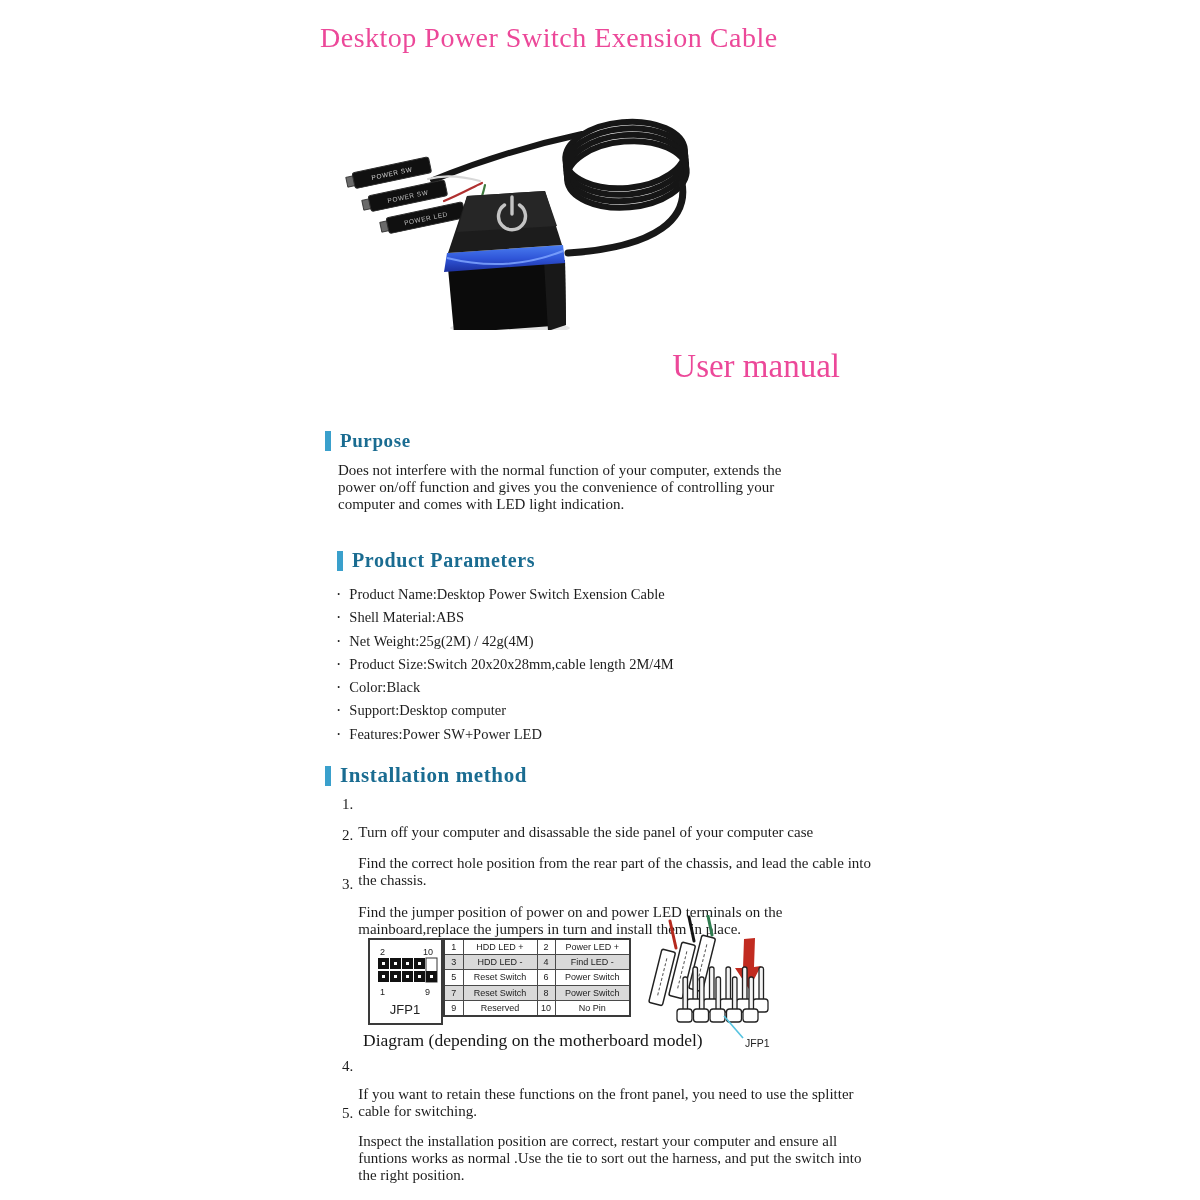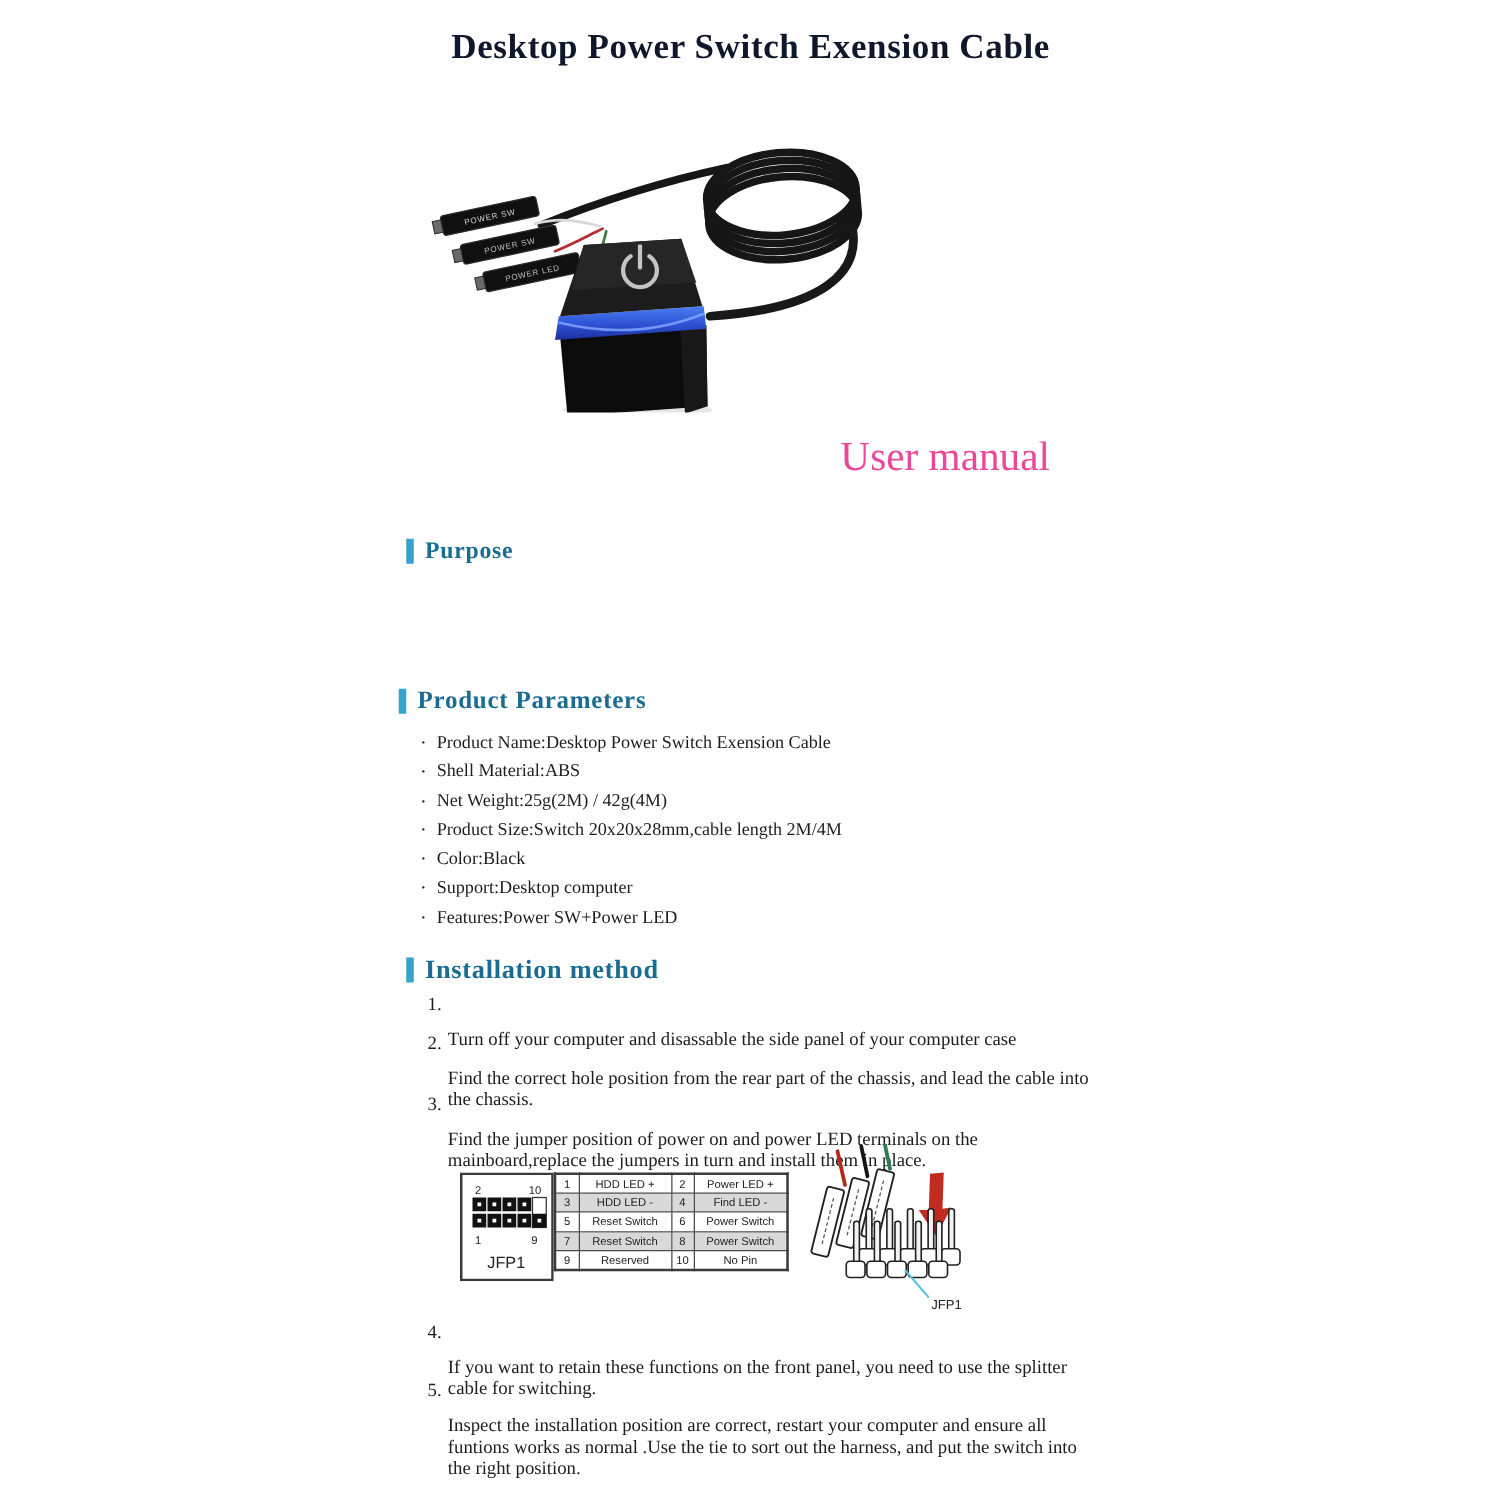--- a/index.html
+++ b/index.html
@@ -1,32 +1,32 @@
 <!DOCTYPE html>
 <html><head>
 <meta charset="utf-8">
 <style>
   * { margin:0; padding:0; box-sizing:border-box; }
   html,body { background:#ffffff; }
   body { width:1200px; height:1200px; position:relative; font-family:"Liberation Serif", serif; color:#1d1d1d; overflow:hidden; }
   .page { position:absolute; left:0; top:0; width:1200px; height:1200px; background:#ffffff; }
 
-  .title { position:absolute; left:320px; top:22px; width:520px; text-align:right;
-           font-size:28px; font-weight:bold; letter-spacing:0.5px; color:#0f172a; }
+  .title { position:absolute; left:320px; top:22px; width:520px; text-align:left;
+           font-size:28px; font-weight:normal; letter-spacing:0.5px; color:#ec4899; }
 
   .photo { position:absolute; left:330px; top:95px; width:400px; height:235px; }
 
   .subtitle { position:absolute; left:590px; top:348px; width:250px; text-align:right;
               font-size:33px; color:#ec4899; }
 
   .sec-head { position:absolute; display:flex; align-items:center; gap:9px; }
   .sec-bar  { width:6px; height:20px; background:#3aa0cc; flex:none; }
   .sec-txt  { font-weight:bold; color:#1a6c91; letter-spacing:0.6px; }
   #purpose-head  { left:325px; top:430px; } #purpose-head .sec-txt { font-size:19px; }
-  #params-head   { left:319px; top:549px;font-family:Liberation Serif, serif; } #params-head  .sec-txt { font-size:20px; }
+  #params-head   { left:337px; top:549px;font-family:Liberation Serif, serif; } #params-head  .sec-txt { font-size:20px; }
   #install-head  { left:325px; top:763px; } #install-head .sec-txt { font-size:21px; }
 
   .purpose-body { position:absolute; left:338px; top:462px; width:460px;
                   font-size:15px; line-height:16.8px; }
 
   .param-list { position:absolute; left:336px; top:586px; list-style:none; }
   .param-item { display:flex; gap:8px; font-size:14.5px; height:23.3px; align-items:flex-start; }
   .bullet { font-size:16px; line-height:18px; color:#222; flex:none; }
 
   .step { position:absolute; left:342px; display:flex; gap:5px; font-size:15px; line-height:17px; }
@@ -112,20 +112,21 @@
       </g>
     </g>
   </svg>
 
   <div class="subtitle">User manual</div>
 
   <div class="sec-head" id="purpose-head">
     <span class="sec-bar"></span>
     <span class="sec-txt">Purpose</span>
   </div>
+  <div class="purpose-body">Does not interfere with the normal function of your computer, extends the power on/off function and gives you the convenience of controlling your computer and comes with LED light indication.</div>
 
   <div class="sec-head" id="params-head">
     <span class="sec-bar"></span>
     <span class="sec-txt">Product Parameters</span>
   </div>
   <ul class="param-list">
     <li class="param-item">
         <span class="bullet">·</span>
         <span>Product Name:Desktop Power Switch Exension Cable</span>
       </li>
@@ -293,20 +294,21 @@
           <rect x="45.5" y="94" width="15" height="13" rx="3"></rect>
           <rect x="62" y="94" width="15" height="13" rx="3"></rect>
           <rect x="78.5" y="94" width="15" height="13" rx="3"></rect>
           <rect x="95" y="94" width="15" height="13" rx="3"></rect>
         </g>
       </g>
       <line x1="76" y1="101" x2="95" y2="123" stroke="#56c3e0" stroke-width="1.6"></line>
       <text x="97" y="132" font-size="10.5" fill="#222" font-family="Liberation Sans, sans-serif">JFP1</text>
     </svg>
 
+    <div class="caption">Diagram (depending on the motherboard model)</div>
   </div>
 
   <div class="step" id="step-4">
     <span class="step-num">4.</span>
     <span class="step-text">If you want to retain these functions on the front panel, you need to use the splitter cable for switching.</span>
   </div>
   <div class="step" id="step-5">
     <span class="step-num">5.</span>
     <span class="step-text">Inspect the installation position are correct, restart your computer and ensure all funtions works as normal .Use the tie to sort out the harness, and put the switch into the right position.</span>
   </div>

